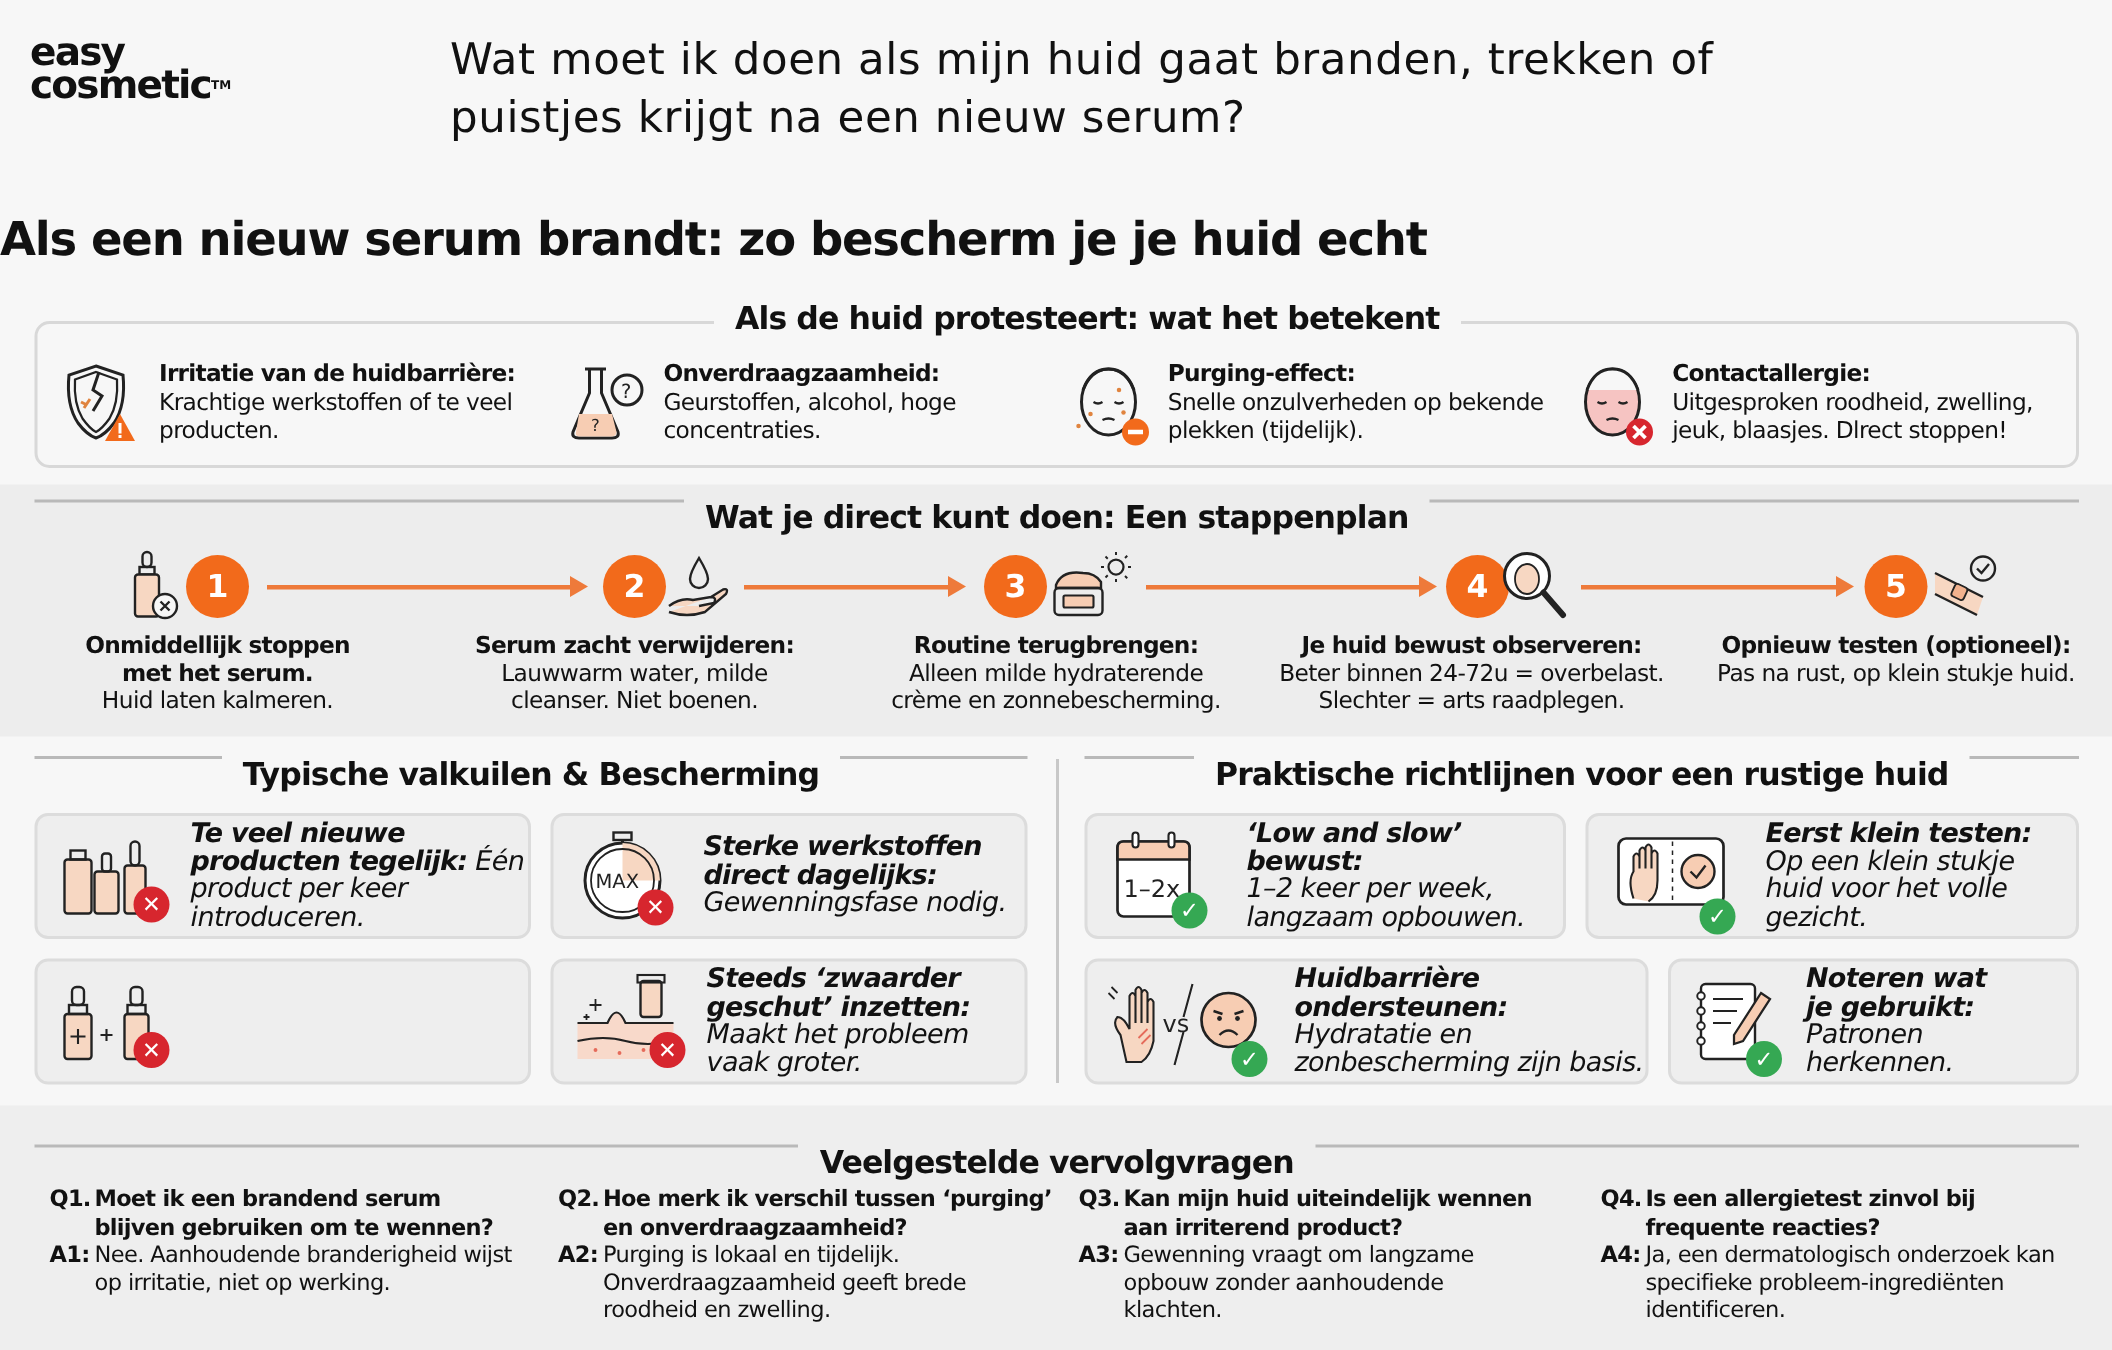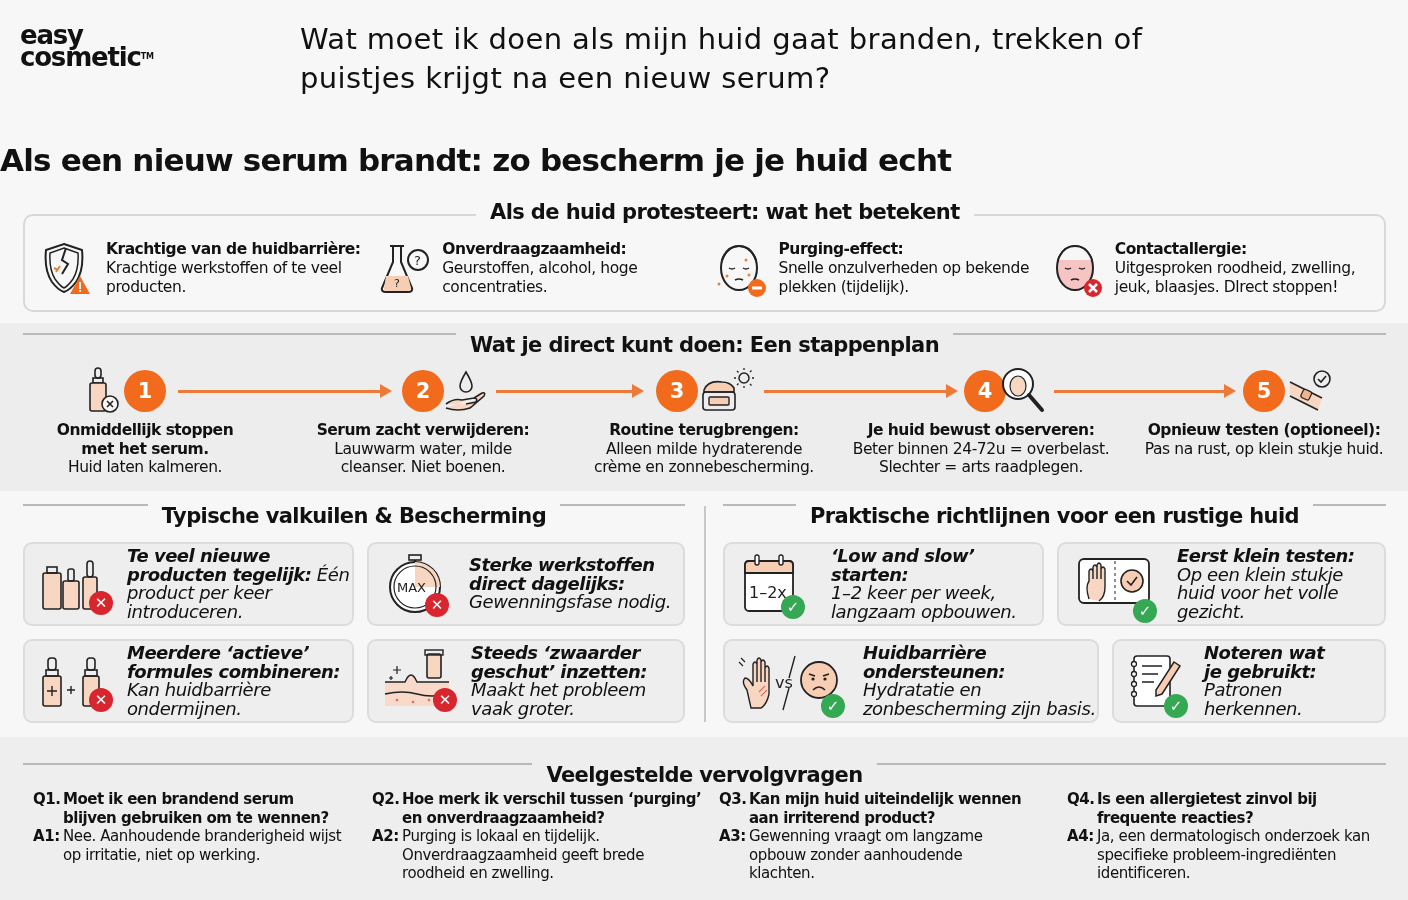--- a/index.html
+++ b/index.html
@@ -77,21 +77,21 @@
     <svg class="ic" viewBox="0 0 56 58">
         <path d="M24 4 L42 10 Q44 30 36 42 Q30 50 24 52 Q18 50 12 42 Q4 30 6 10 Z" fill="none" stroke="#222" stroke-width="2"></path>
         <path d="M24 8 L38 13 Q39 29 33 39 Q28 46 24 48 Q20 46 15 39 Q9 29 10 13 Z" fill="none" stroke="#222" stroke-width="1.5"></path>
         <path d="M26 8 L22 20 L28 24 L22 34" fill="none" stroke="#222" stroke-width="2"></path>
         <path d="M16 32 L20 26 M18 30 L14 28" stroke="#e0843f" stroke-width="2"></path>
         <path d="M40 36 L50 54 L30 54 Z" fill="#f26a1b"></path>
         <rect x="39" y="42" width="2" height="7" fill="#fff"></rect>
         <rect x="39" y="50" width="2" height="2" fill="#fff"></rect>
       </svg>
     <div>
-        <div class="txt-b">Krachtige van de huidbarrière:</div>
+        <div class="txt-b">Irritatie van de huidbarrière:</div>
         <div class="txt">Krachtige werkstoffen of te veel producten.</div>
       </div>
   </div>
   <div class="s1-item">
     <svg class="ic" viewBox="0 0 56 58">
         <path d="M14 6 L28 6 M17 6 L17 22 L6 48 Q5 52 10 52 L32 52 Q37 52 36 48 L25 22 L25 6" fill="none" stroke="#222" stroke-width="2"></path>
         <path d="M10 36 L32 36 L35 48 Q35 51 31 51 L11 51 Q7 51 8 48 Z" fill="#f7cdb3"></path>
         <text x="18" y="47" font-size="11" font-family="DejaVu Sans" fill="#222">?</text>
         <circle cx="42" cy="20" r="10" fill="none" stroke="#222" stroke-width="2"></circle>
         <text x="38" y="25" font-size="13" font-family="DejaVu Sans" fill="#222">?</text>
@@ -258,21 +258,20 @@
         <rect x="9" y="10" width="8" height="12" rx="3" fill="none" stroke="#222" stroke-width="1.6"></rect>
         <rect x="7" y="22" width="12" height="6" fill="none" stroke="#222" stroke-width="1.6"></rect>
         <path d="M13 38 V48 M8 43 H18" stroke="#222" stroke-width="1.4"></path>
         <path d="M28 42 H36 M32 38 V46" stroke="#222" stroke-width="1.4"></path>
         <rect x="44" y="28" width="16" height="30" rx="2" fill="#f7d7c2" stroke="#222" stroke-width="1.6"></rect>
         <rect x="48" y="10" width="8" height="12" rx="3" fill="none" stroke="#222" stroke-width="1.6"></rect>
         <rect x="46" y="22" width="12" height="6" fill="none" stroke="#222" stroke-width="1.6"></rect>
       </svg>
     <div class="badge-x" style="left:50px;top:40px">✕</div>
   </div>
-  <div class="t"><b>Meerdere ‘actieve’ formules combineren:</b><span> Kan huidbarrière ondermijnen.</span></div>
 </div>
 <div class="card" style="left:367px;top:639px;width:318px;height:84px">
   <div class="ic" style="width:74px">
     <svg width="74" height="66" viewBox="0 0 74 66">
         <path d="M2 34 H22 Q28 20 34 34 H66 V58 H2 Z" fill="#f8d9ca"></path>
         <path d="M2 34 H22 Q28 20 34 34 H66 M2 46 Q20 42 34 46 T66 46" fill="none" stroke="#222" stroke-width="1.4"></path>
         <circle cx="14" cy="52" r="1.3" fill="#e56b5b"></circle>
         <circle cx="30" cy="54" r="1.3" fill="#e56b5b"></circle>
         <circle cx="46" cy="52" r="1.3" fill="#e56b5b"></circle>
         <rect x="44" y="6" width="14" height="24" rx="2" fill="#f7d7c2" stroke="#222" stroke-width="1.6"></rect>
@@ -288,21 +287,21 @@
   <div class="ic" style="width:74px;margin-left:18px">
     <svg width="74" height="66" viewBox="0 0 74 66">
         <rect x="2" y="10" width="48" height="50" rx="4" fill="#fff" stroke="#222" stroke-width="1.8"></rect>
         <path d="M2 22 V14 Q2 10 6 10 H46 Q50 10 50 14 V22 Z" fill="#f7cdb3" stroke="#222" stroke-width="1.8"></path>
         <rect x="12" y="4" width="4" height="10" rx="2" fill="#fff" stroke="#222" stroke-width="1.4"></rect>
         <rect x="36" y="4" width="4" height="10" rx="2" fill="#fff" stroke="#222" stroke-width="1.4"></rect>
         <text x="6" y="47" font-size="16" font-family="DejaVu Sans" fill="#222">1–2x</text>
       </svg>
     <div class="badge-ok" style="left:38px;top:44px">✓</div>
   </div>
-  <div class="t"><b style="display:block">‘Low and slow’ starten:</b><span>1–2 keer per week, langzaam opbouwen.</span></div>
+  <div class="t"><b style="display:block">‘Low and slow’ bewust:</b><span>1–2 keer per week, langzaam opbouwen.</span></div>
 </div>
 <div class="card" style="left:1057px;top:542px;width:329px;height:84px">
   <div class="ic" style="width:86px;margin-left:18px">
     <svg width="86" height="66" viewBox="0 0 86 66">
         <rect x="2" y="8" width="70" height="44" rx="5" fill="#fff" stroke="#222" stroke-width="1.8"></rect>
         <path d="M38 10 V50" stroke="#222" stroke-width="1" stroke-dasharray="3 3"></path>
         <path d="M12 48 Q8 36 12 30 L12 20 Q14 16 16 20 L16 28 L16 16 Q18 12 20 16 L20 28 L20 14 Q22 10 24 14 L24 28 L24 18 Q26 14 28 18 L28 36 Q28 46 22 50" fill="#f7d7c2" stroke="#222" stroke-width="1.4"></path>
         <circle cx="55" cy="30" r="11" fill="#f7cdb3" stroke="#222" stroke-width="1.6"></circle>
         <path d="M50 30 L54 34 L60 26" fill="none" stroke="#222" stroke-width="1.6"></path>
       </svg>

